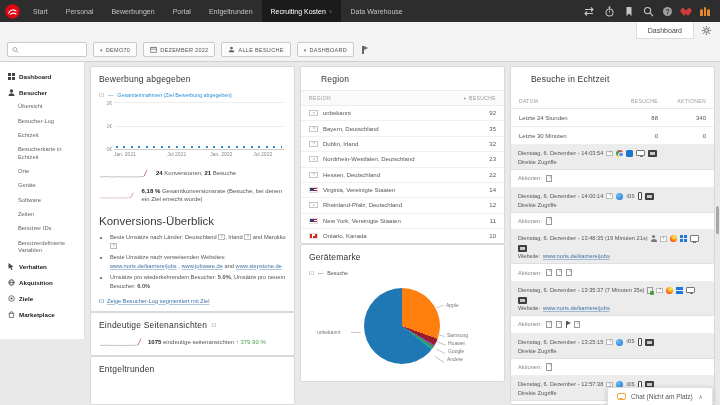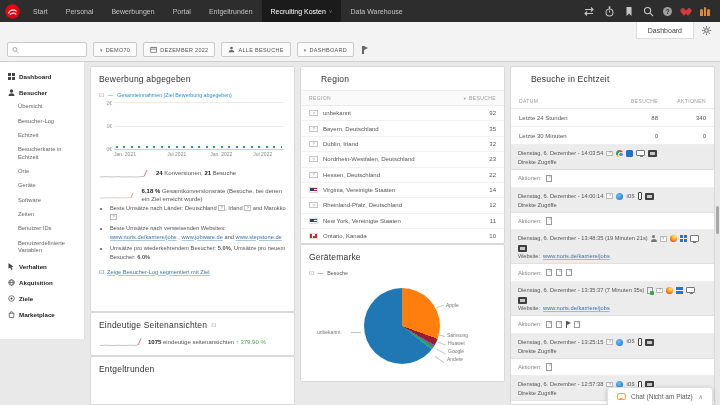--- a/index.html
+++ b/index.html
@@ -322,20 +322,21 @@
             </svg>
           <span><b>24</b> <span>Konversionen,</span> <b>21</b> <span>Besuche</span></span>
         </div>
         <div class="statrow">
           <svg width="50" height="13" viewBox="0 0 50 13">
               <polyline points="1,10 7,9.8 13,10 19,9.6 25,10 31,9.7 37,10 42,9.5 45,9.3" fill="none" stroke="#c9a5a5" stroke-width=".8"></polyline>
               <polyline points="45,9.3 48,2.5" fill="none" stroke="#c66" stroke-width=".9"></polyline>
             </svg>
           <span><b>6,18 %</b> <span>Gesamtkonversionsrate (Besuche, bei denen ein Ziel erreicht wurde)</span></span>
         </div>
+        <div class="h2">Konversions-Überblick</div>
         <ul class="bullets">
           <li><span>Beste Umsätze nach Länder:</span> <span>Deutschland</span> <span class="qflag">?</span><span>,</span> <span>Irland</span> <span class="qflag">?</span> <span>and</span> <span>Marokko</span> <span class="qflag">?</span></li>
           <li><span>Beste Umsätze nach verweisenden Websites:</span> <a class="lnk">www.noris.de/karriere/jobs</a> <span>,</span> <a class="lnk">www.jobware.de</a> <span>and</span> <a class="lnk">www.stepstone.de</a></li>
           <li><span>Umsätze pro wiederkehrendem Besucher:</span> <b>5.0%</b><span>, Umsätze pro neuem Besucher:</span> <b>6.0%</b></li>
         </ul>
         <div class="loglink">
             <span class="exp" style="color:#3c73a8">⊡</span>
             <span class="lnk">Zeige Besucher-Log segmentiert mit Ziel</span>
           </div>
       </div>

